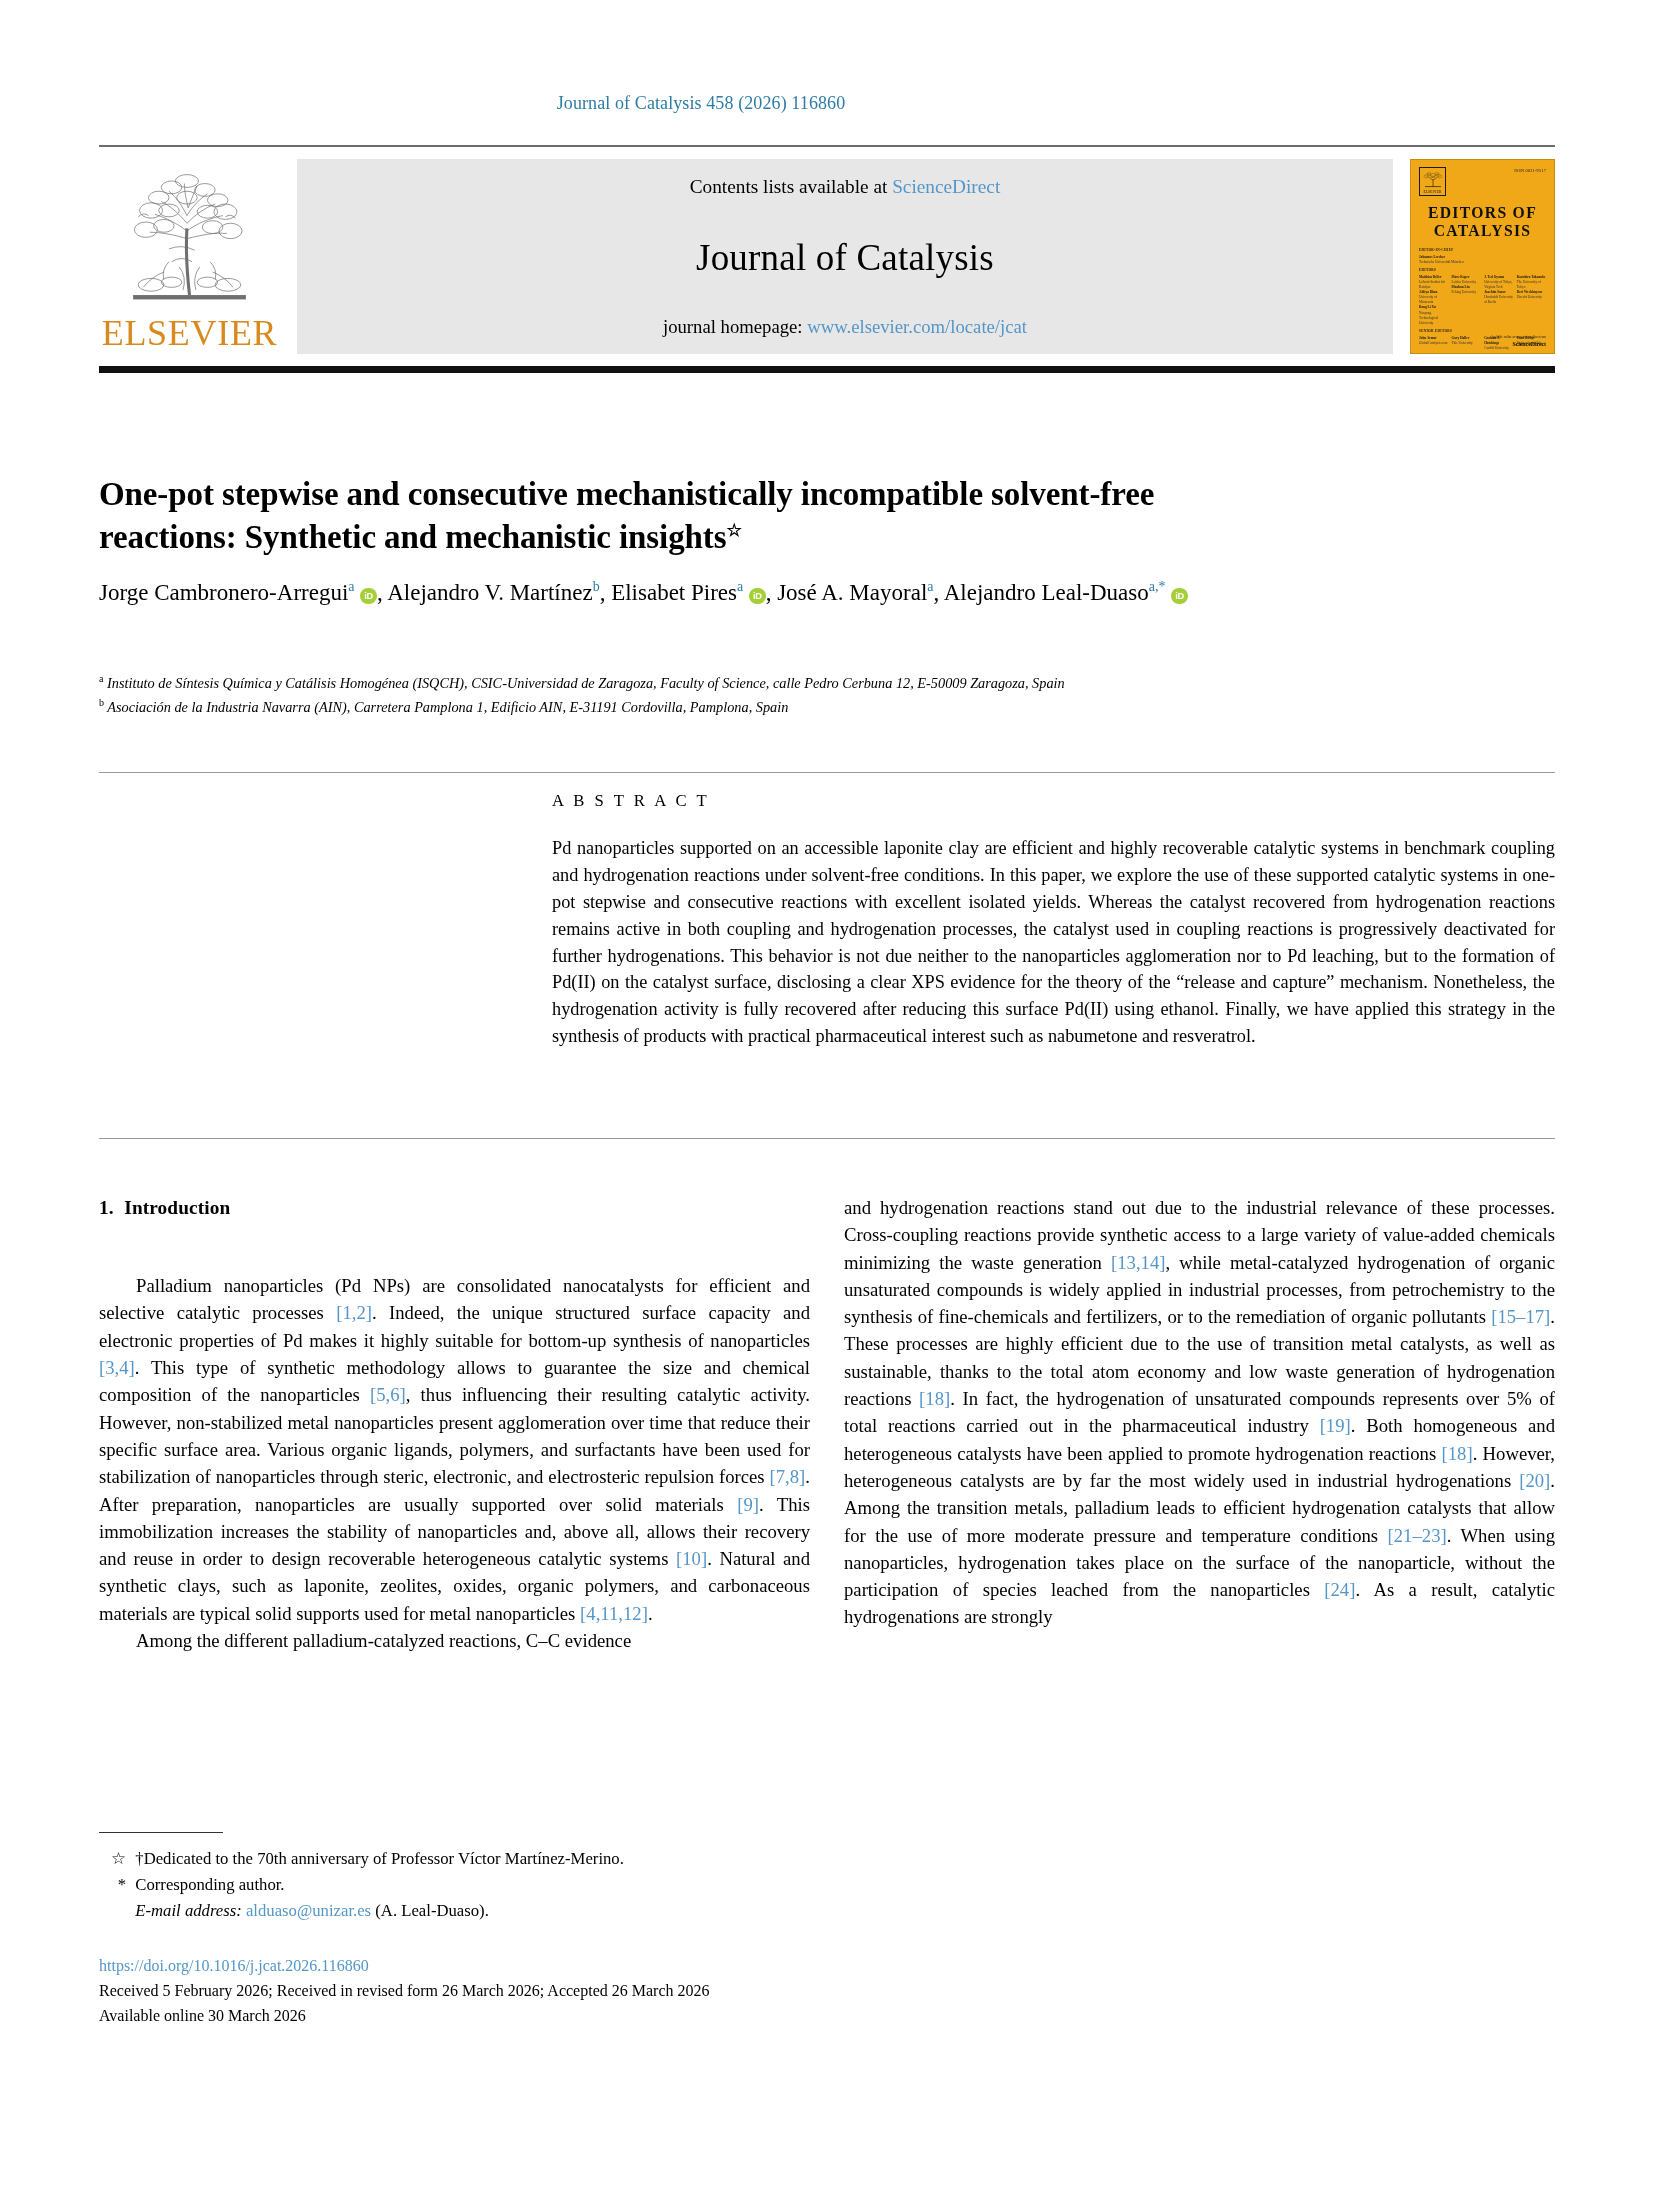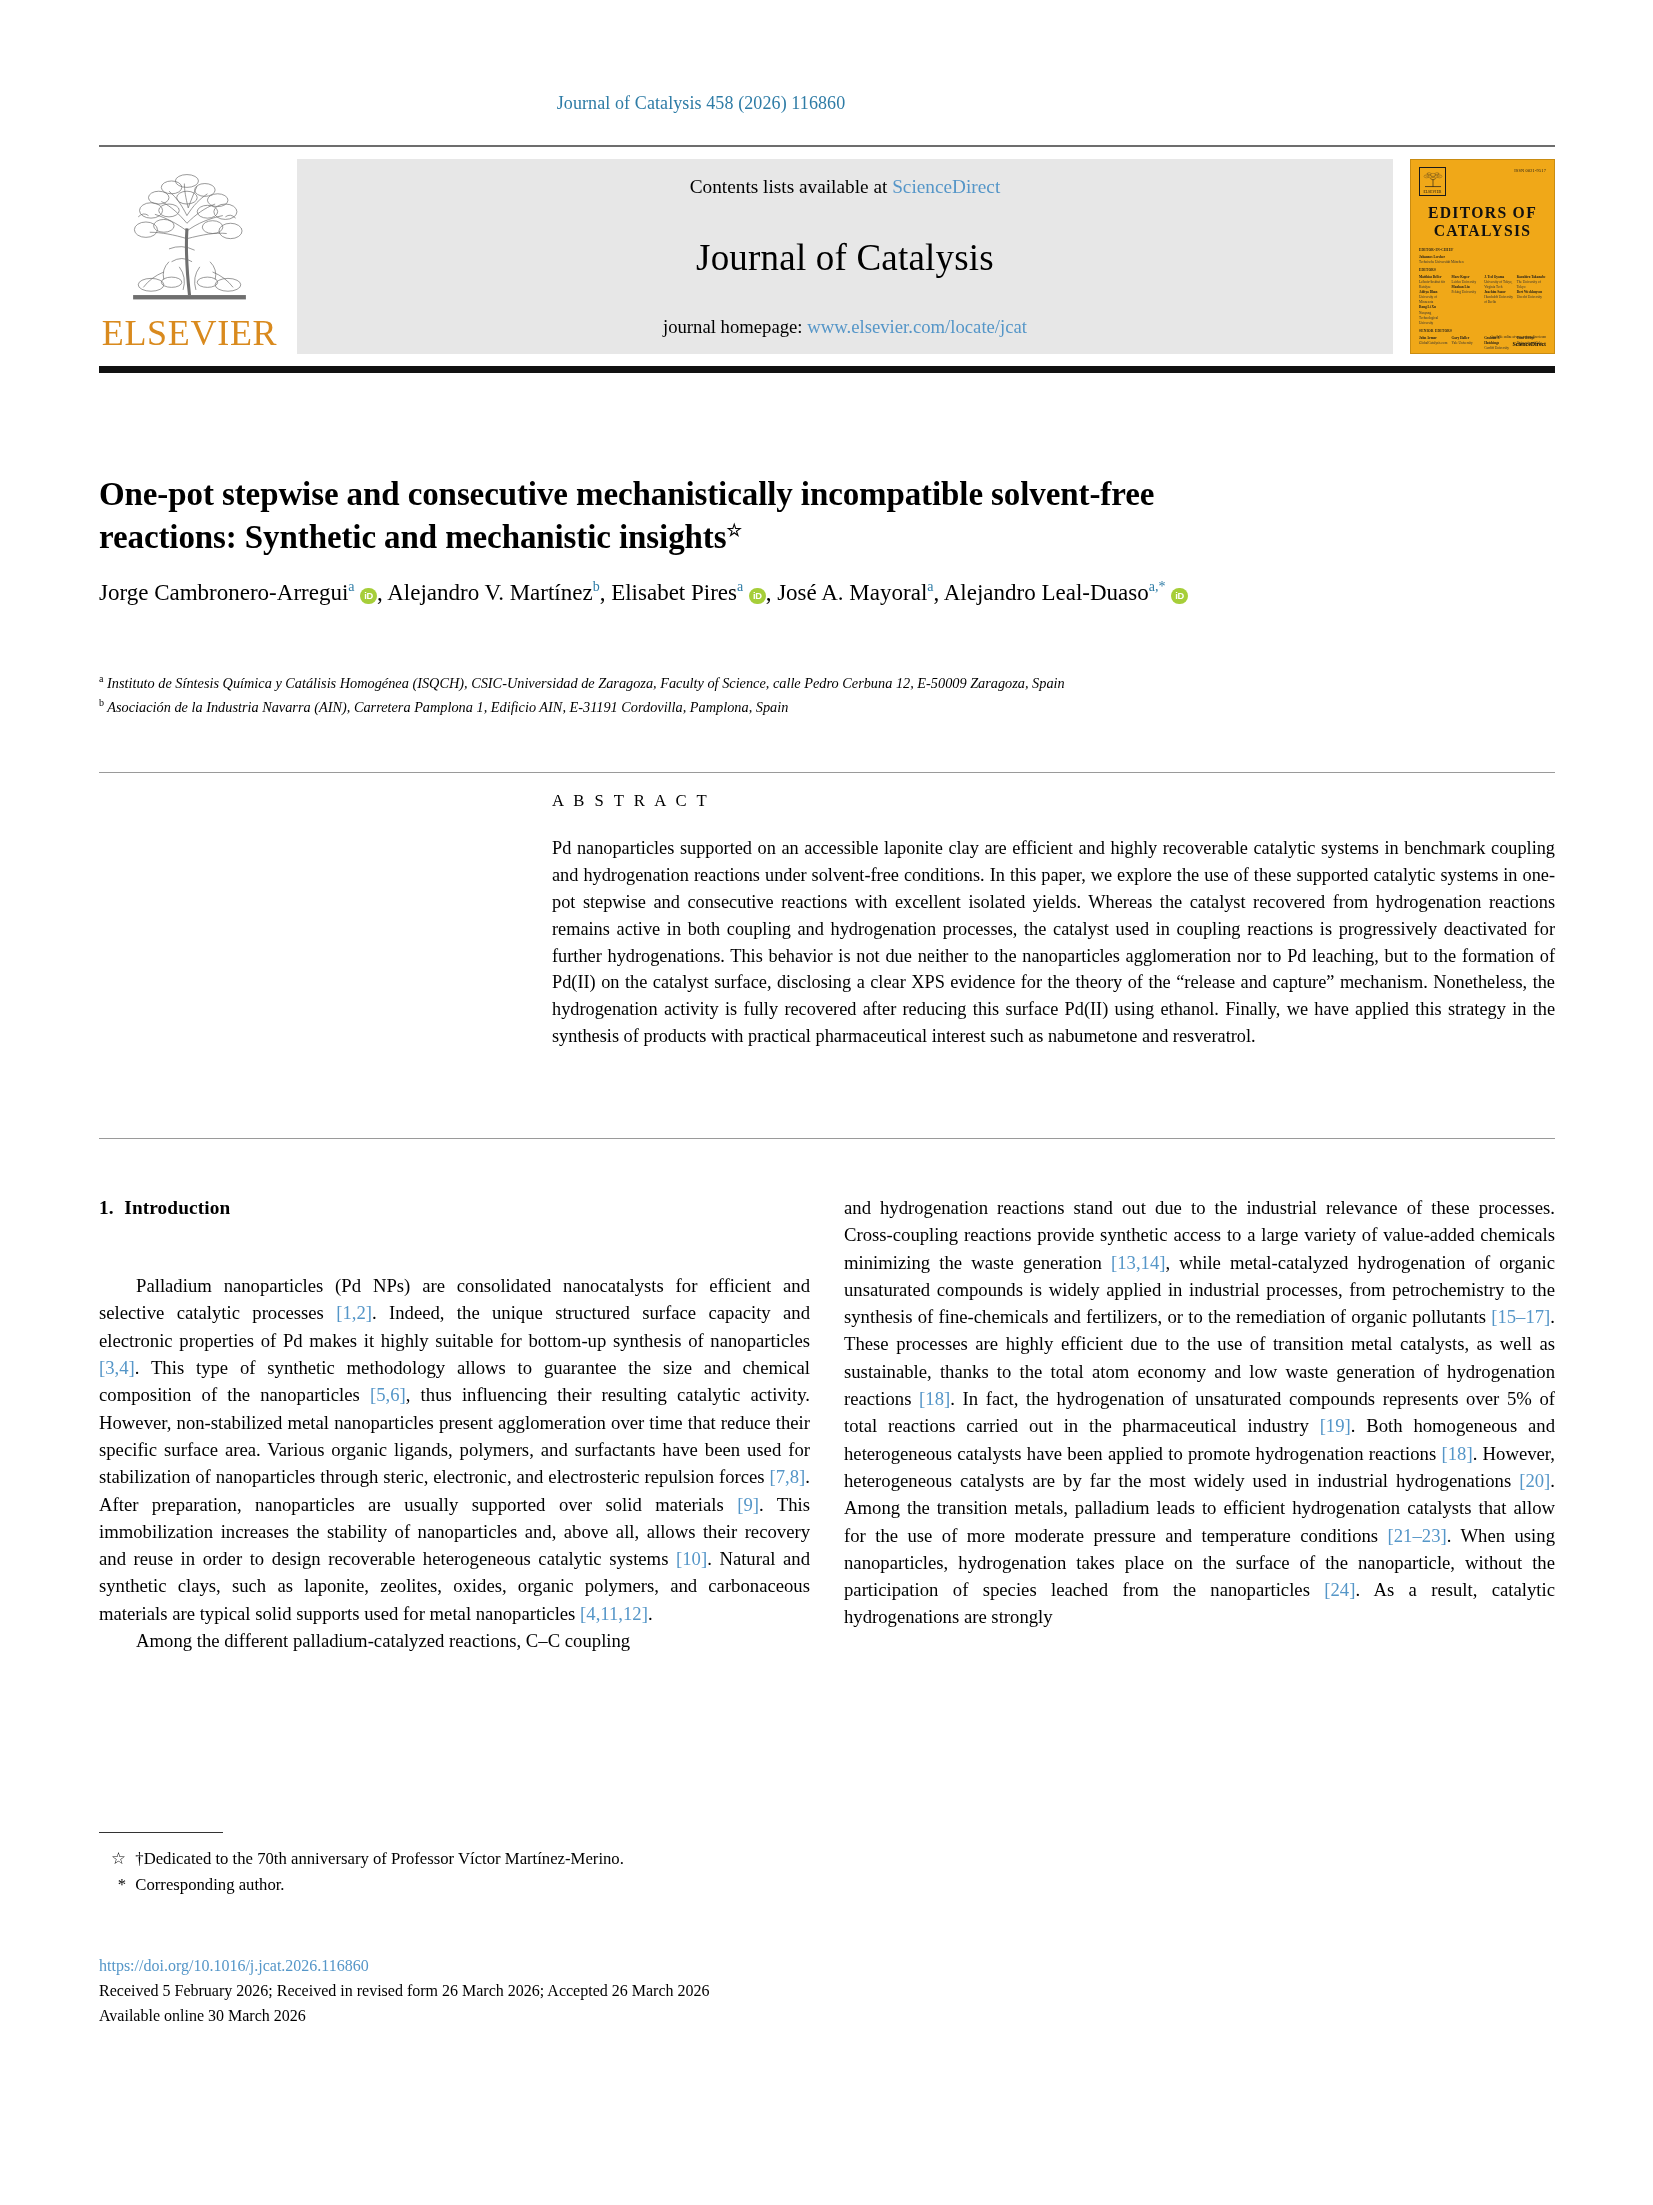--- a/index.html
+++ b/index.html
@@ -294,37 +294,41 @@
   <div class="abstrCol">
     <div class="sechead">A B S T R A C T</div>
     <div class="abstract">Pd nanoparticles supported on an accessible laponite clay are efficient and highly recoverable catalytic systems in benchmark coupling and hydrogenation reactions under solvent-free conditions. In this paper, we explore the use of these supported catalytic systems in one-pot stepwise and consecutive reactions with excellent isolated yields. Whereas the catalyst recovered from hydrogenation reactions remains active in both coupling and hydrogenation processes, the catalyst used in coupling reactions is progressively deactivated for further hydrogenations. This behavior is not due neither to the nanoparticles agglomeration nor to Pd leaching, but to the formation of Pd(II) on the catalyst surface, disclosing a clear XPS evidence for the theory of the “release and capture” mechanism. Nonetheless, the hydrogenation activity is fully recovered after reducing this surface Pd(II) using ethanol. Finally, we have applied this strategy in the synthesis of products with practical pharmaceutical interest such as nabumetone and resveratrol.</div>
   </div>
 
   <div class="col colL">
     <h2>
       <span class="num">1.</span><span>Introduction</span>
     </h2>
     <p id="leftP1">Palladium nanoparticles (Pd NPs) are consolidated nanocatalysts for efficient and selective catalytic processes <span class="cit">[1,2]</span>. Indeed, the unique structured surface capacity and electronic properties of Pd makes it highly suitable for bottom-up synthesis of nanoparticles <span class="cit">[3,4]</span>. This type of synthetic methodology allows to guarantee the size and chemical composition of the nanoparticles <span class="cit">[5,6]</span>, thus influencing their resulting catalytic activity. However, non-stabilized metal nanoparticles present agglomeration over time that reduce their specific surface area. Various organic ligands, polymers, and surfactants have been used for stabilization of nanoparticles through steric, electronic, and electrosteric repulsion forces <span class="cit">[7,8]</span>. After preparation, nanoparticles are usually supported over solid materials <span class="cit">[9]</span>. This immobilization increases the stability of nanoparticles and, above all, allows their recovery and reuse in order to design recoverable heterogeneous catalytic systems <span class="cit">[10]</span>. Natural and synthetic clays, such as laponite, zeolites, oxides, organic polymers, and carbonaceous materials are typical solid supports used for metal nanoparticles <span class="cit">[4,11,12]</span>.</p>
-    <p>Among the different palladium-catalyzed reactions, C–C coupling</p>
+    <p>Among the different palladium-catalyzed reactions, C–C evidence</p>
   </div>
 
   <div class="col colR">
     <p id="rightP1" style="text-indent:0">and hydrogenation reactions stand out due to the industrial relevance of these processes. Cross-coupling reactions provide synthetic access to a large variety of value-added chemicals minimizing the waste generation <span class="cit">[13,14]</span>, while metal-catalyzed hydrogenation of organic unsaturated compounds is widely applied in industrial processes, from petrochemistry to the synthesis of fine-chemicals and fertilizers, or to the remediation of organic pollutants <span class="cit">[15–17]</span>. These processes are highly efficient due to the use of transition metal catalysts, as well as sustainable, thanks to the total atom economy and low waste generation of hydrogenation reactions <span class="cit">[18]</span>. In fact, the hydrogenation of unsaturated compounds represents over 5% of total reactions carried out in the pharmaceutical industry <span class="cit">[19]</span>. Both homogeneous and heterogeneous catalysts have been applied to promote hydrogenation reactions <span class="cit">[18]</span>. However, heterogeneous catalysts are by far the most widely used in industrial hydrogenations <span class="cit">[20]</span>. Among the transition metals, palladium leads to efficient hydrogenation catalysts that allow for the use of more moderate pressure and temperature conditions <span class="cit">[21–23]</span>. When using nanoparticles, hydrogenation takes place on the surface of the nanoparticle, without the participation of species leached from the nanoparticles <span class="cit">[24]</span>. As a result, catalytic hydrogenations are strongly</p>
   </div>
 
   <div class="fnRule"></div>
   <div class="footnotes" id="footnotes">
       <div class="row">
         <span class="mk">☆</span>
         <span>†Dedicated to the 70th anniversary of Professor Víctor Martínez-Merino.</span>
       </div>
       <div class="row">
         <span class="mk">*</span>
         <span>Corresponding author.</span>
       </div>
+      <div class="row">
+        <span class="mk"></span>
+        <span><span class="em">E-mail address: </span><span style="color: rgb(85, 150, 200);">alduaso@unizar.es</span> (A. Leal-Duaso).</span>
+      </div>
     </div>
 
   <div class="legal">
     <div class="doi">https://doi.org/10.1016/j.jcat.2026.116860</div>
     <div>Received 5 February 2026; Received in revised form 26 March 2026; Accepted 26 March 2026</div>
     <div>Available online 30 March 2026</div>
   </div>
 
 </div>
 

